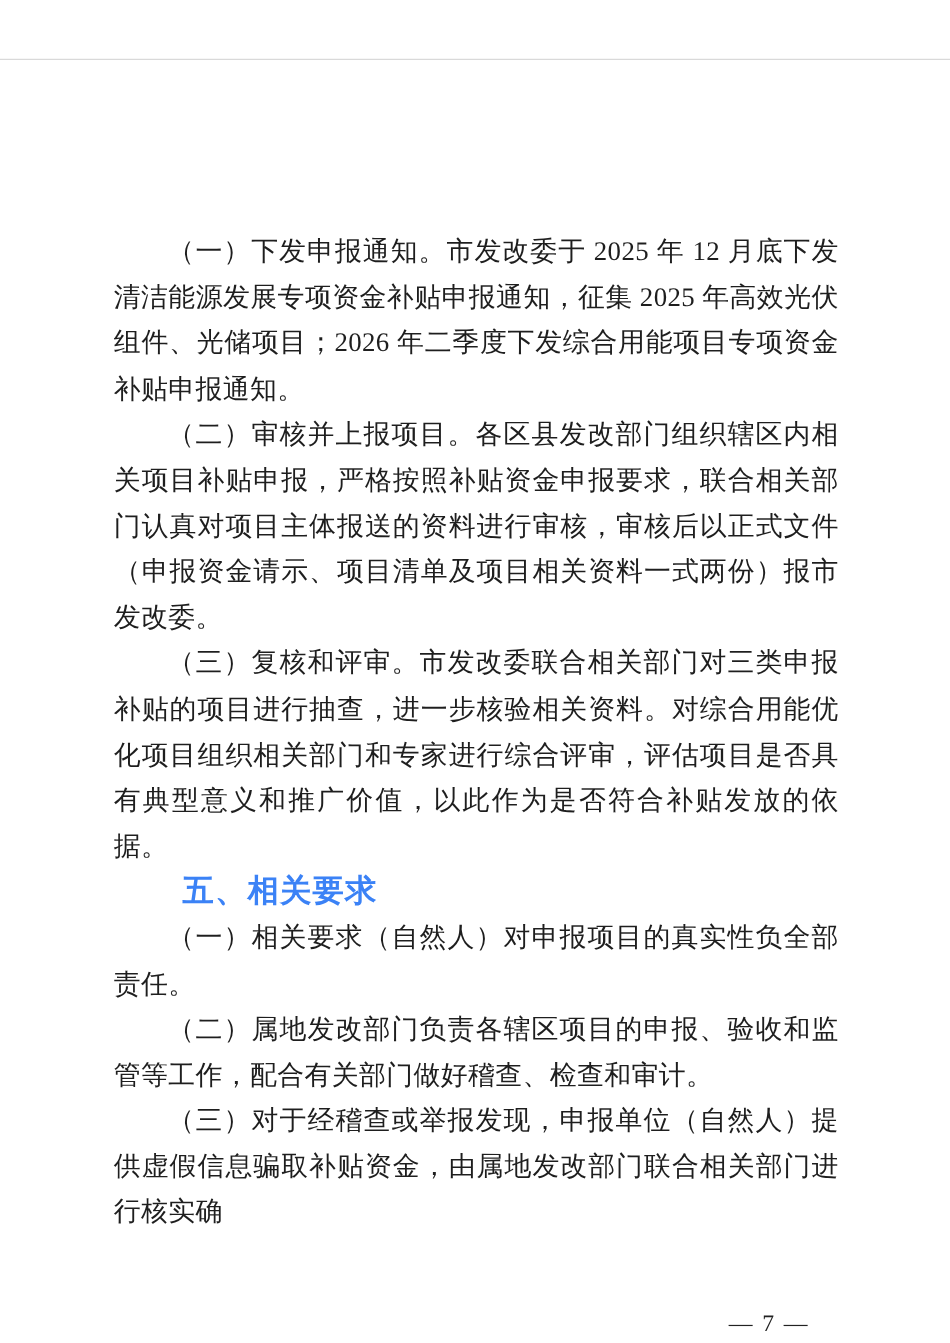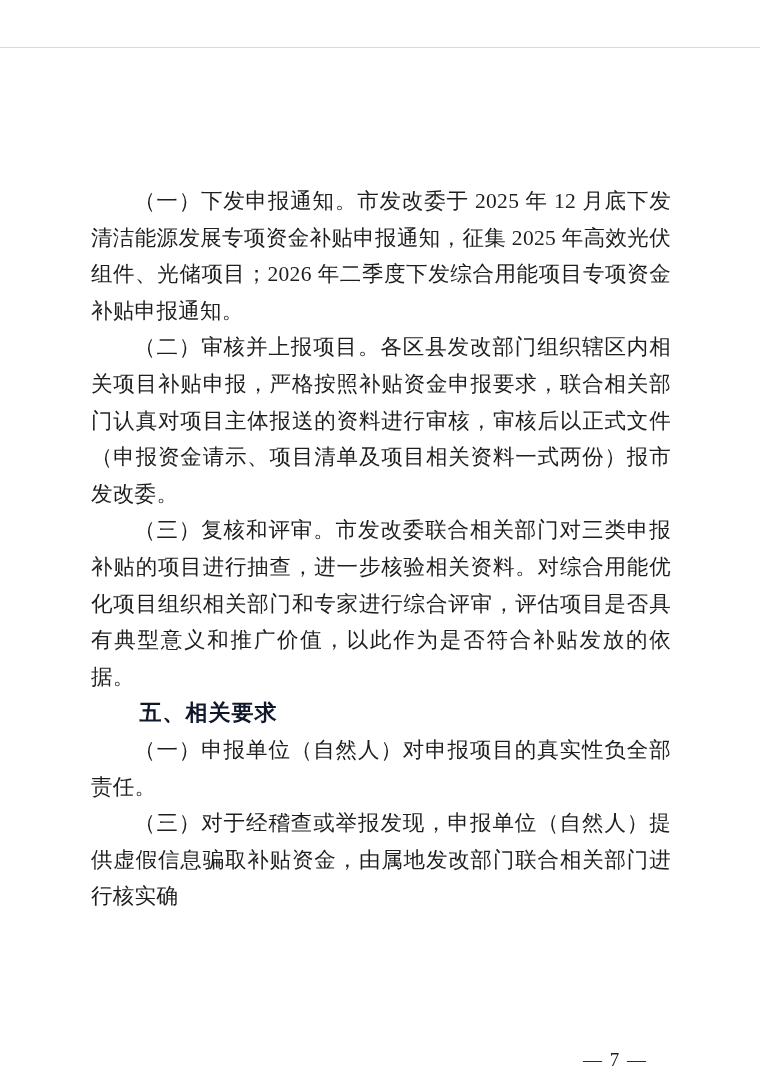--- a/index.html
+++ b/index.html
@@ -35,22 +35,22 @@
     letter-spacing: 0.3px;
   }
   .content p {
     margin: 0;
     padding: 0;
     text-indent: 2em;
   }
   .content p.heading {
     font-family: "Liberation Sans", "DejaVu Sans", sans-serif;
     font-weight: 700;
-    font-size: 22px;
-    color: #0f172a;
+    font-size: 25px;
+    color: #3b82f6;
     text-indent: 2.2em;
     letter-spacing: 1px;
   }
   .footer {
     position: absolute;
     left: 583px;
     top: 1001px;
     font-size: 19px;
     letter-spacing: 1.5px;
     color: #222222;
@@ -60,19 +60,20 @@
 </head>
 <body>
 
 <div class="page">
 
   <div class="content">
     <p>（一）下发申报通知。市发改委于 2025 年 12 月底下发清洁能源发展专项资金补贴申报通知，征集 2025 年高效光伏组件、光储项目；2026 年二季度下发综合用能项目专项资金补贴申报通知。</p>
     <p>（二）审核并上报项目。各区县发改部门组织辖区内相关项目补贴申报，严格按照补贴资金申报要求，联合相关部门认真对项目主体报送的资料进行审核，审核后以正式文件（申报资金请示、项目清单及项目相关资料一式两份）报市发改委。</p>
     <p>（三）复核和评审。市发改委联合相关部门对三类申报补贴的项目进行抽查，进一步核验相关资料。对综合用能优化项目组织相关部门和专家进行综合评审，评估项目是否具有典型意义和推广价值，以此作为是否符合补贴发放的依据。</p>
     <p class="heading">五、相关要求</p>
-    <p>（一）申报单位（自然人）对申报项目的真实性负全部责任。</p>
+    <p>（一）相关要求（自然人）对申报项目的真实性负全部责任。</p>
+    <p>（二）属地发改部门负责各辖区项目的申报、验收和监管等工作，配合有关部门做好稽查、检查和审计。</p>
     <p>（三）对于经稽查或举报发现，申报单位（自然人）提供虚假信息骗取补贴资金，由属地发改部门联合相关部门进行核实确</p>
   </div>
 
   <div class="footer">— 7 —</div>
 
 </div>
 
 </body></html>

